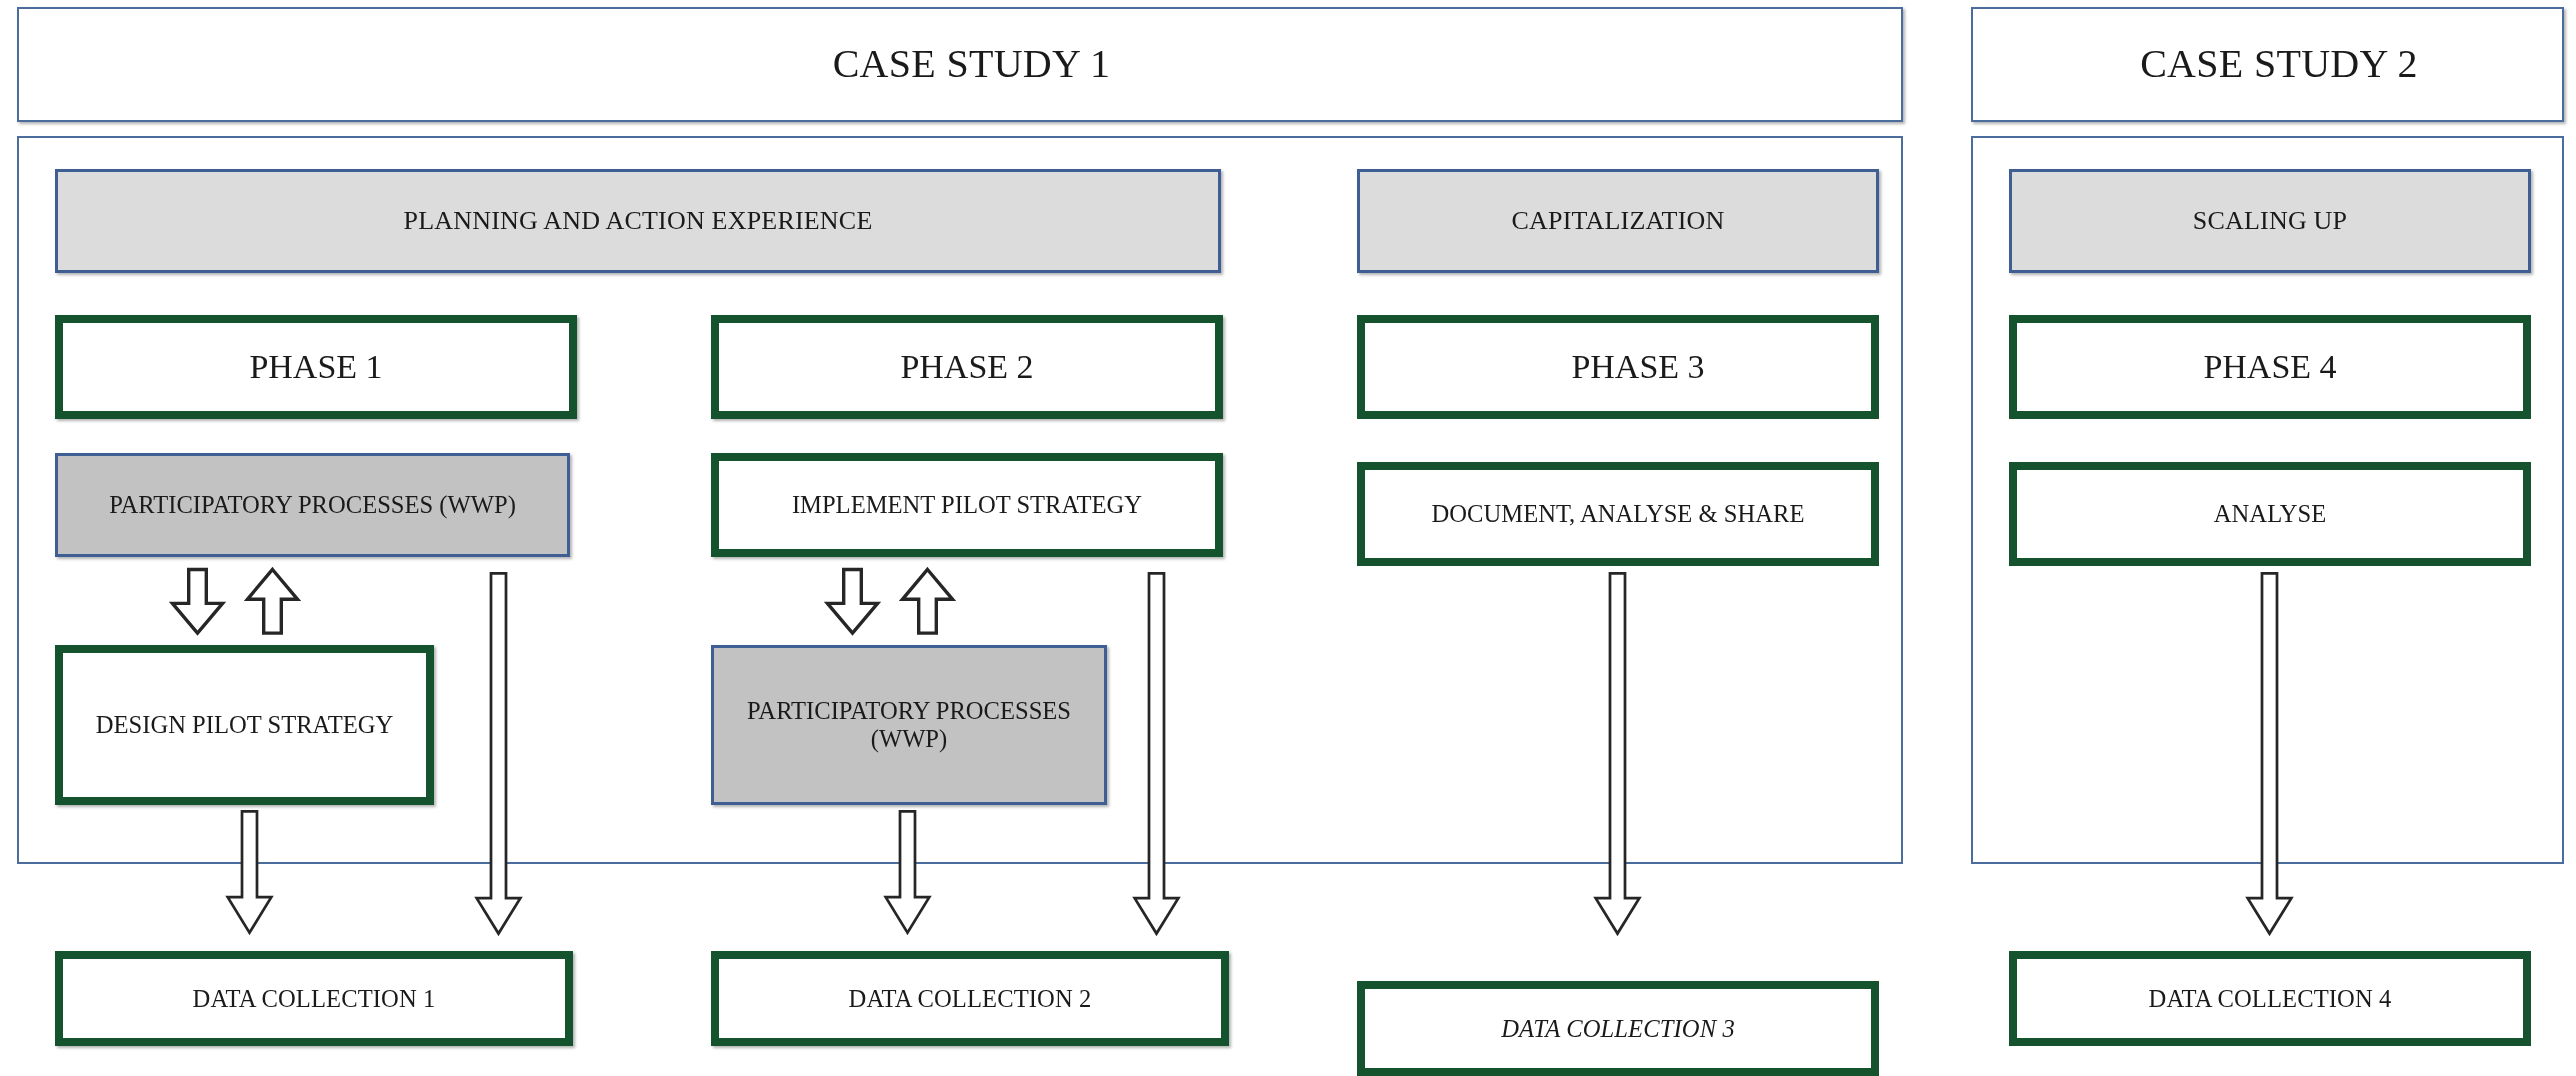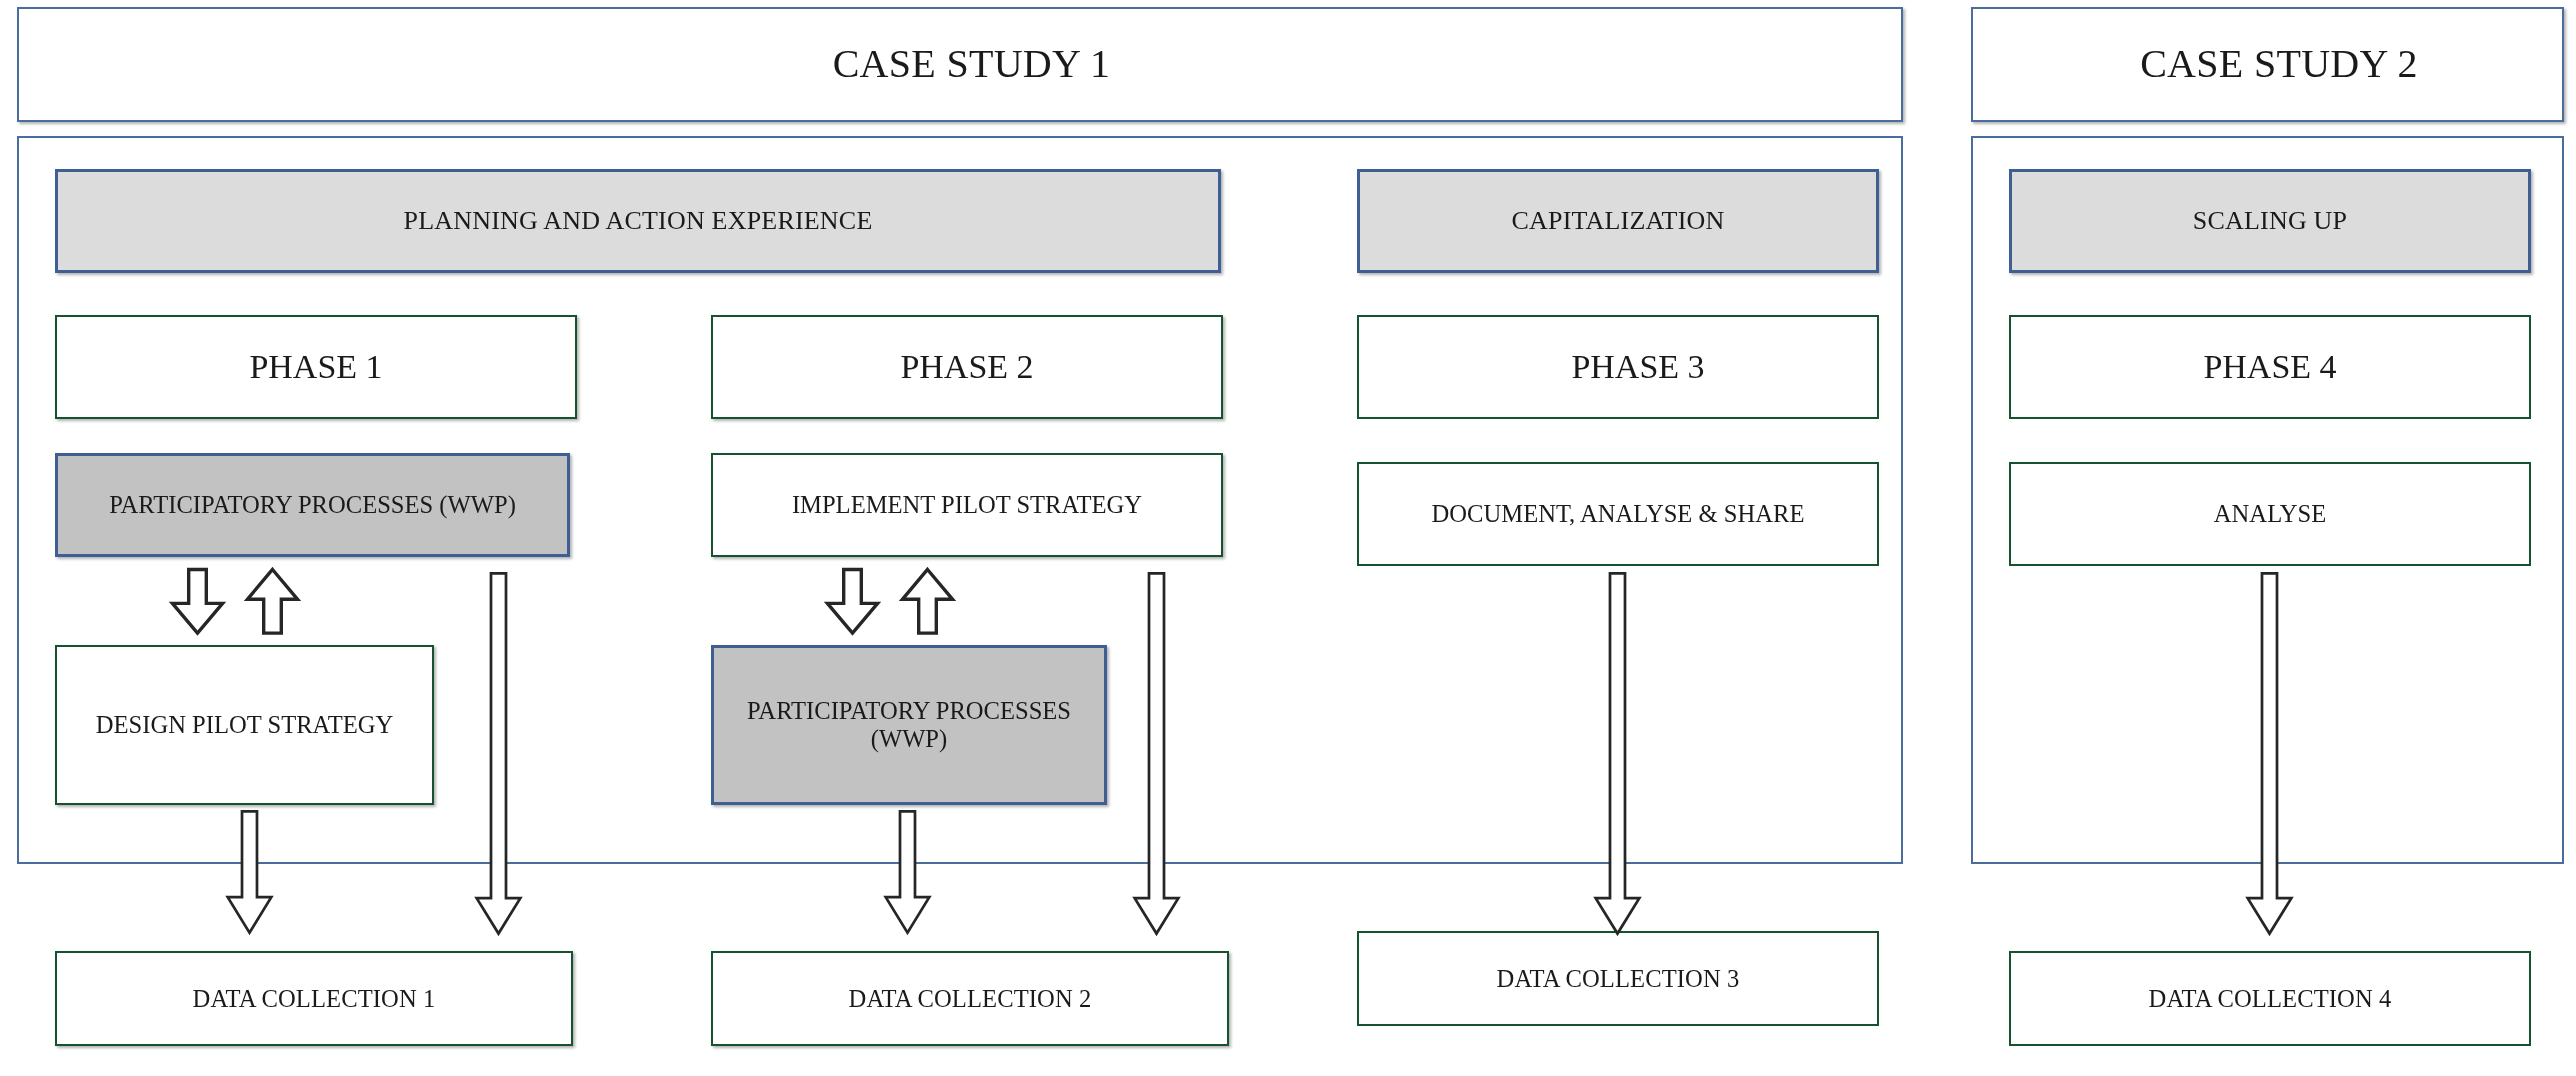--- a/index.html
+++ b/index.html
@@ -3,21 +3,21 @@
 <meta charset="utf-8">
 <style>
   html,body{margin:0;padding:0;background:#ffffff;}
   body{width:2576px;height:1077px;position:relative;overflow:hidden;
        font-family:"Liberation Serif","DejaVu Serif",serif;color:#1a1a1a;}
   .canvas{position:absolute;left:0;top:0;width:2576px;height:1077px;}
 
   
   .box{position:absolute;box-sizing:border-box;display:flex;align-items:center;
        justify-content:center;text-align:center;line-height:1.12;
-       background:#ffffff;border:2px solid #14532d;}
+       background:#ffffff;border:8px solid #14532d;}
   .box span{display:block;padding:0 6.8px;}
 
   .outer{border:2px solid #4a6d9e;background:#ffffff;padding-left:23px;}
   .shadowed{box-shadow:2px 2px 2.7px rgba(0,0,0,.30);}
 
   .fill-light{background:#dcdcdc;border:3.4px solid #3f5f94;}
   .fill-dark{background:#c2c2c2;border:3.4px solid #3f5f94;}
 
   .t-header{font-size:40px;letter-spacing:0.3px;}
   .t-banner{font-size:26px;letter-spacing:0.2px;}
@@ -99,21 +99,21 @@
   </div>
 
   <div class="box shadowed t-dc" style="left:55px;top:951px;width:518px;height:95px;">
     <span>DATA COLLECTION 1</span>
   </div>
 
   <div class="box shadowed t-dc" style="left:711px;top:951px;width:518px;height:95px;">
     <span>DATA COLLECTION 2</span>
   </div>
 
-  <div class="box t-dc" style="left:1357px;top:931px;width:522px;height:95px;">
+  <div class="box t-dc" style="left:1357px;top:981px;width:522px;height:95px;font-style:italic;">
     <span>DATA COLLECTION 3</span>
   </div>
 
   <div class="box t-dc" style="left:2009px;top:951px;width:522px;height:95px;">
     <span>DATA COLLECTION 4</span>
   </div>
 
   <div class="arrow" style="left:167px;top:568px;">
     <svg width="61" height="68" viewBox="0 0 90 100">
       <polygon points="32,2 58,2 58,52 82,52 45,96 8,52 32,52" fill="#ffffff" stroke="#262626" stroke-width="5" stroke-linejoin="miter"></polygon>

